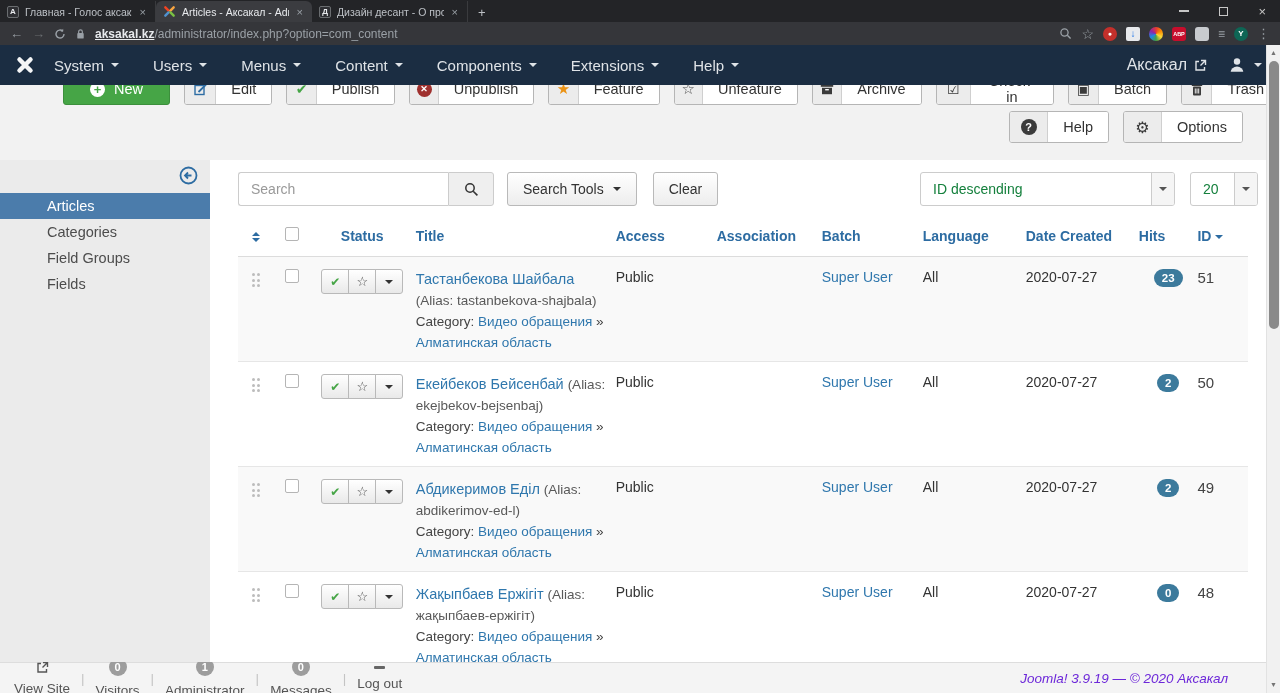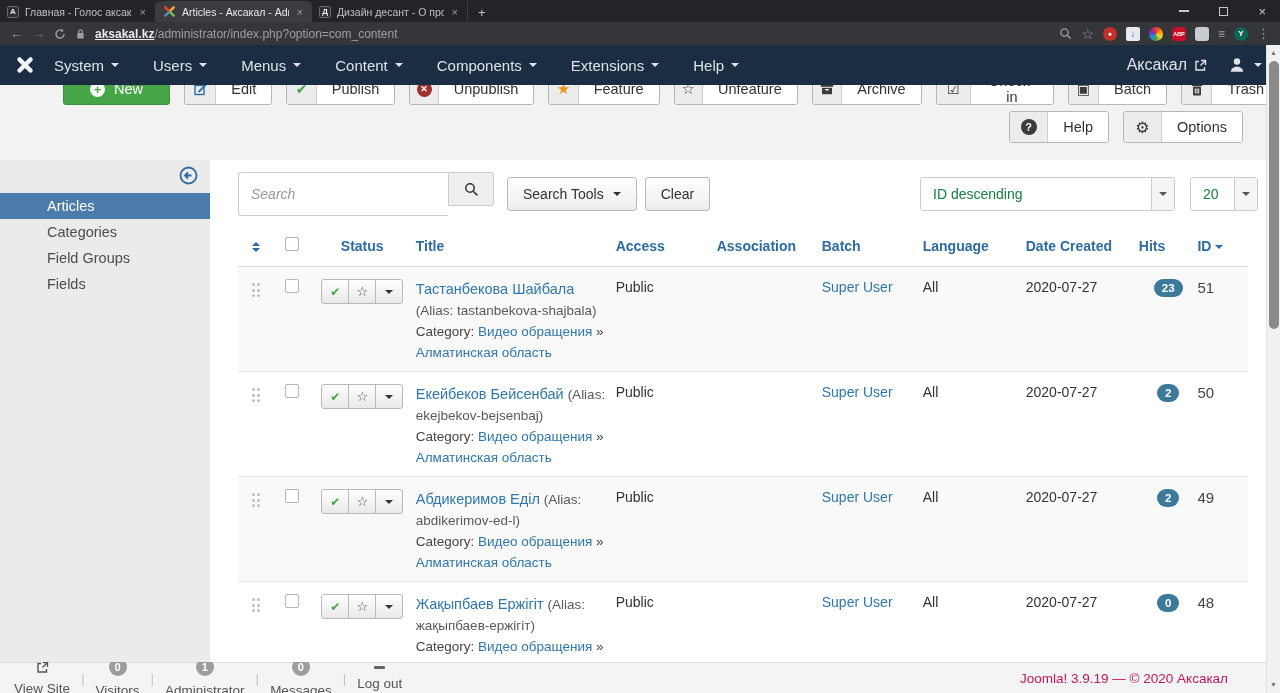--- a/index.html
+++ b/index.html
@@ -66,22 +66,22 @@
   
   .content { display:flex; margin-top:17px; height:502px; }
   .sidebar { width:210px; background:#ebebeb; flex:none; }
   .collapse-row { display:flex; justify-content:flex-end; padding:6px 12px 8px 0; }
   .side-item { padding:5px 0 5px 47px; font-size:14.5px; color:#4c4c4c; cursor:pointer; }
   .side-item.active { background:#4b7cab; color:#fff; }
   .main { flex:1; background:#fff; padding:12px 22px 0 28px; overflow:hidden; }
 
   .filter-row { display:flex; align-items:center; }
   .search-wrap { display:flex; }
-  .search-input { width:210px; height:44px; border:1px solid #ccc; border-right:none; border-radius:3px 0 0 3px;
-                  padding:0 12px; font-size:14px; color:#333; font-family:"Liberation Sans",sans-serif;font-style:italic; }
+  .search-input { width:210px; height:34px; border:1px solid #ccc; border-right:none; border-radius:3px 0 0 3px;
+                  padding:0 12px; font-size:14px; color:#333; font-family:"Liberation Sans",sans-serif; }
   .search-input::placeholder { color:#999; }
   .search-btn { width:46px; height:34px; border:1px solid #ccc; border-radius:0 3px 3px 0; background:#efefef;
                 display:flex; align-items:center; justify-content:center; cursor:pointer; }
   .gbtn { height:34px; border:1px solid #b9b9b9; border-radius:3px; background:linear-gradient(#fff,#ededed);
           display:flex; align-items:center; gap:9px; padding:0 15px; font-size:14px; color:#333; cursor:pointer; }
   .sel { display:flex; height:34px; border:1px solid #ccc; border-radius:3px; background:#fff; overflow:hidden; cursor:pointer; }
   .sel .val { display:flex; align-items:center; padding:0 12px; font-size:14px; color:#15803d; }
   .sel .car { width:23px; border-left:1px solid #ccc; background:#f5f5f5; display:flex; align-items:center; justify-content:center; color:#555; }
 
   table.grid { border-collapse:collapse; width:1010px; margin-top:13px; table-layout:fixed; }
@@ -122,21 +122,21 @@
   td.c-id { font-size:15px; color:#444; }
 
   
   .footer { height:31px; background:#f4f4f4; border-top:1px solid #ddd; display:flex; align-items:center;
             padding:0 52px 0 14px; font-size:13.5px; color:#555; }
   .f-item { display:flex; align-items:center; gap:7px; cursor:pointer;flex-direction:column; }
   .f-sep { color:#c4c4c4; margin:0 11px; }
   .f-badge { width:18px; height:18px; border-radius:50%; background:#9d9d9d; color:#fff; font-size:11px; font-weight:bold;
              display:flex; align-items:center; justify-content:center; }
   .f-dash { width:11px; height:3px; background:#666; border-radius:1px; display:inline-block; }
-  .f-right { margin-left:auto; color:#be185d; }
+  .f-right { margin-left:auto; color:#6d28d9;font-style:italic; }
 
   
   .vscroll { position:absolute; top:45px; right:0; bottom:0; width:14px; background:#f1f1f1; border-left:1px solid #e2e2e2; z-index:9; }
   .vscroll .arr { position:absolute; left:0; width:13px; height:14px; color:#737373; font-size:7px; text-align:center; line-height:14px; }
   .vscroll .thumb { position:absolute; top:16px; left:1.5px; width:10px; height:268px; background:#8a8a8a; border-radius:5px; }
 </style>
 </head>
 <body>
 
 <div class="screen">
@@ -364,21 +364,21 @@
               <svg width="15" height="15" viewBox="0 0 15 15">
                 <circle cx="6" cy="6" r="4.2" stroke="#333" stroke-width="1.5" fill="none"></circle>
                 <path d="M9.2 9.2 L13.4 13.4" stroke="#333" stroke-width="1.6"></path>
               </svg>
             </span>
           </div>
           <button class="gbtn" style="margin-left:13px">
             <span>Search Tools</span>
               <span class="tri" style="border-top-color:#333"></span>
           </button>
-          <button class="gbtn" style="margin-left:8px">
+          <button class="gbtn" style="margin-left:16px">
             <span>Clear</span>
           </button>
           <div class="sel" style="margin-left:auto; width:255px">
             <span class="val" style="flex:1">ID descending</span>
             <span class="car">
                 <span class="tri"></span>
               </span>
           </div>
           <div class="sel" style="margin-left:15px; width:68px">
             <span class="val" style="flex:1">20</span>

